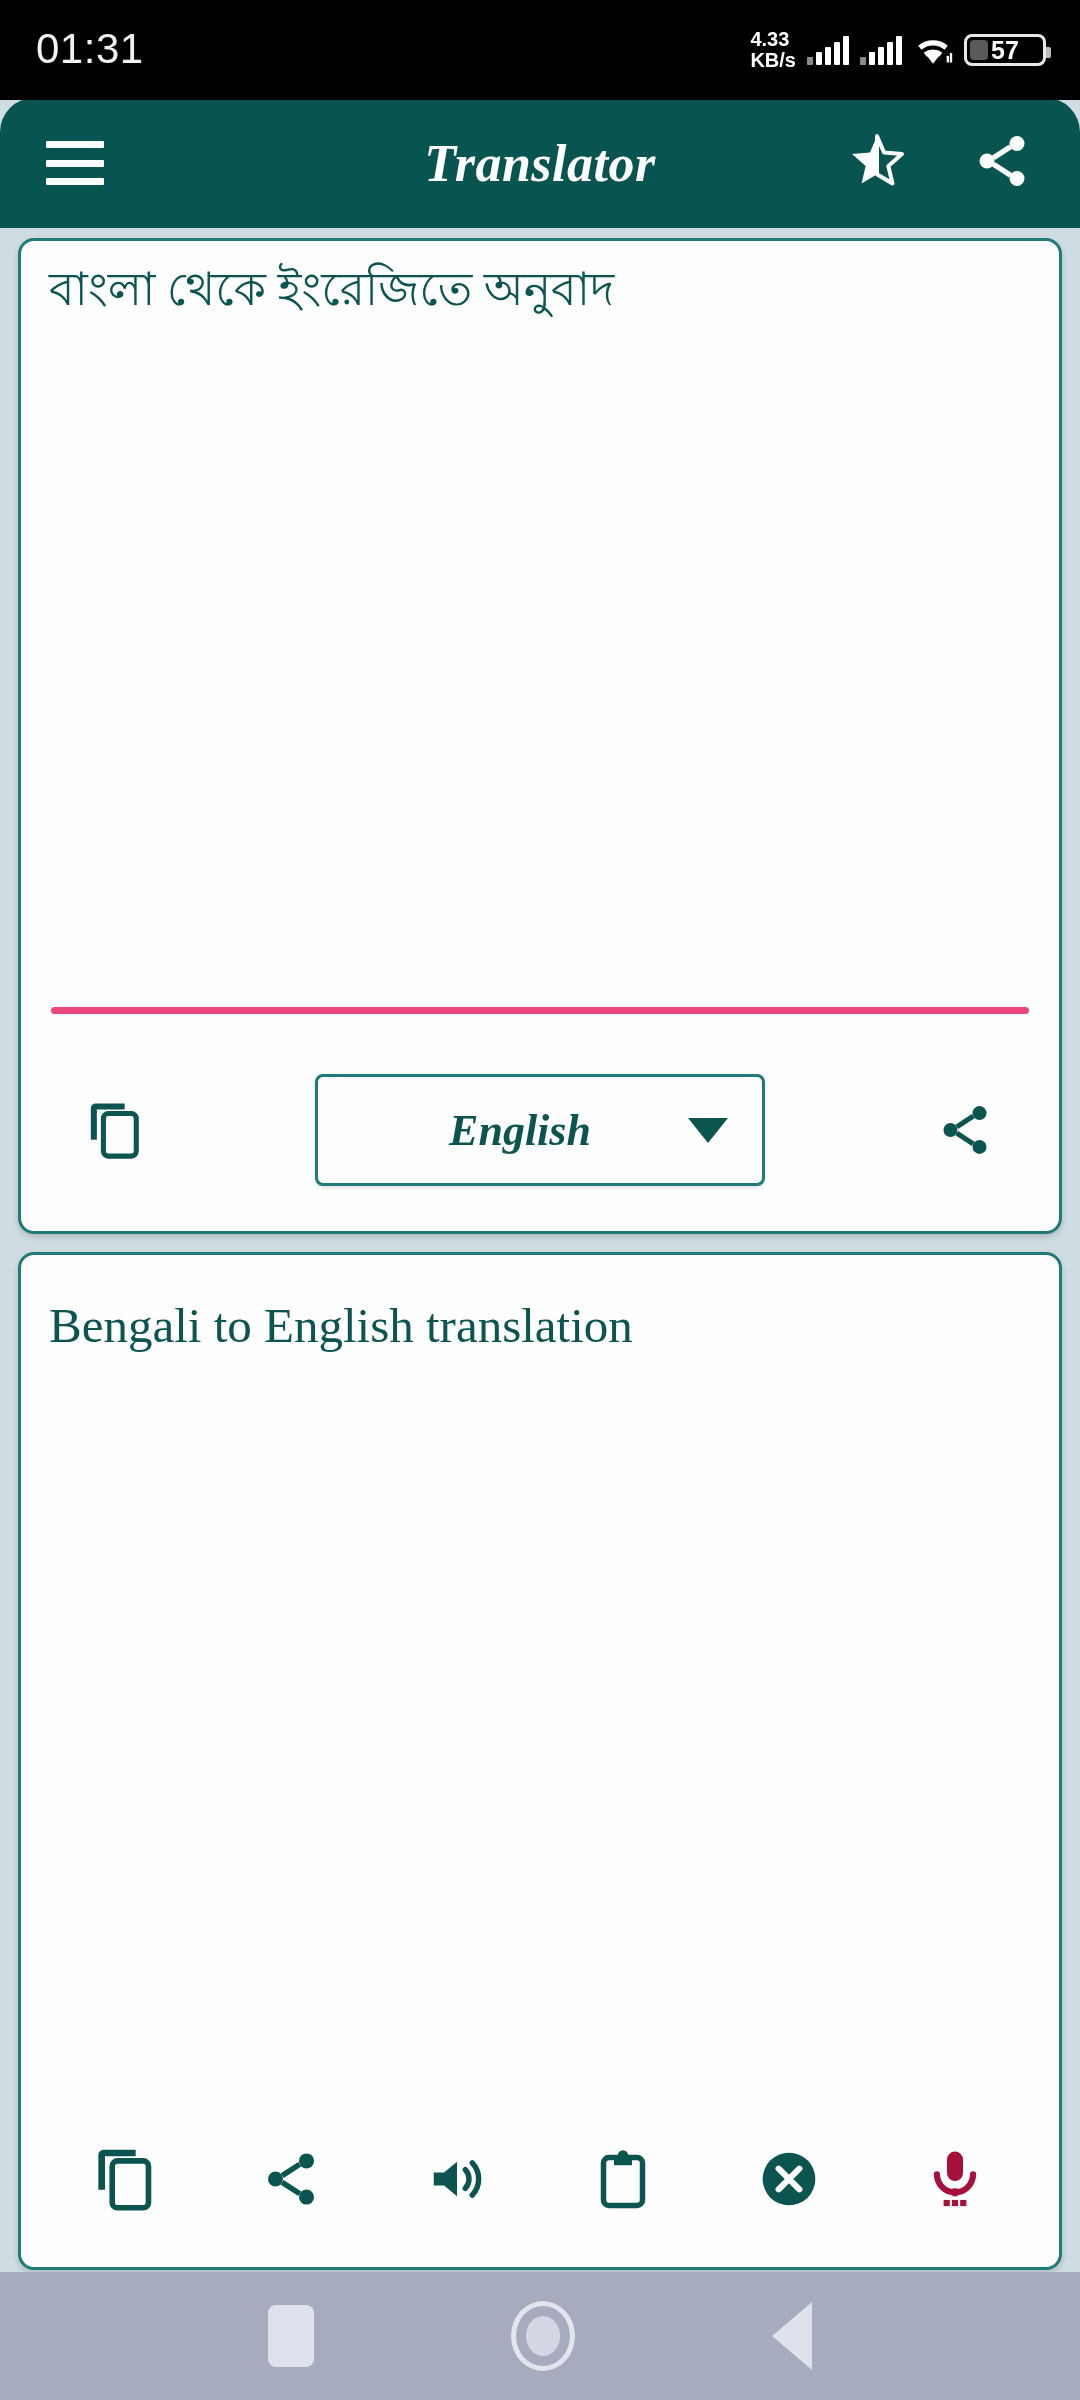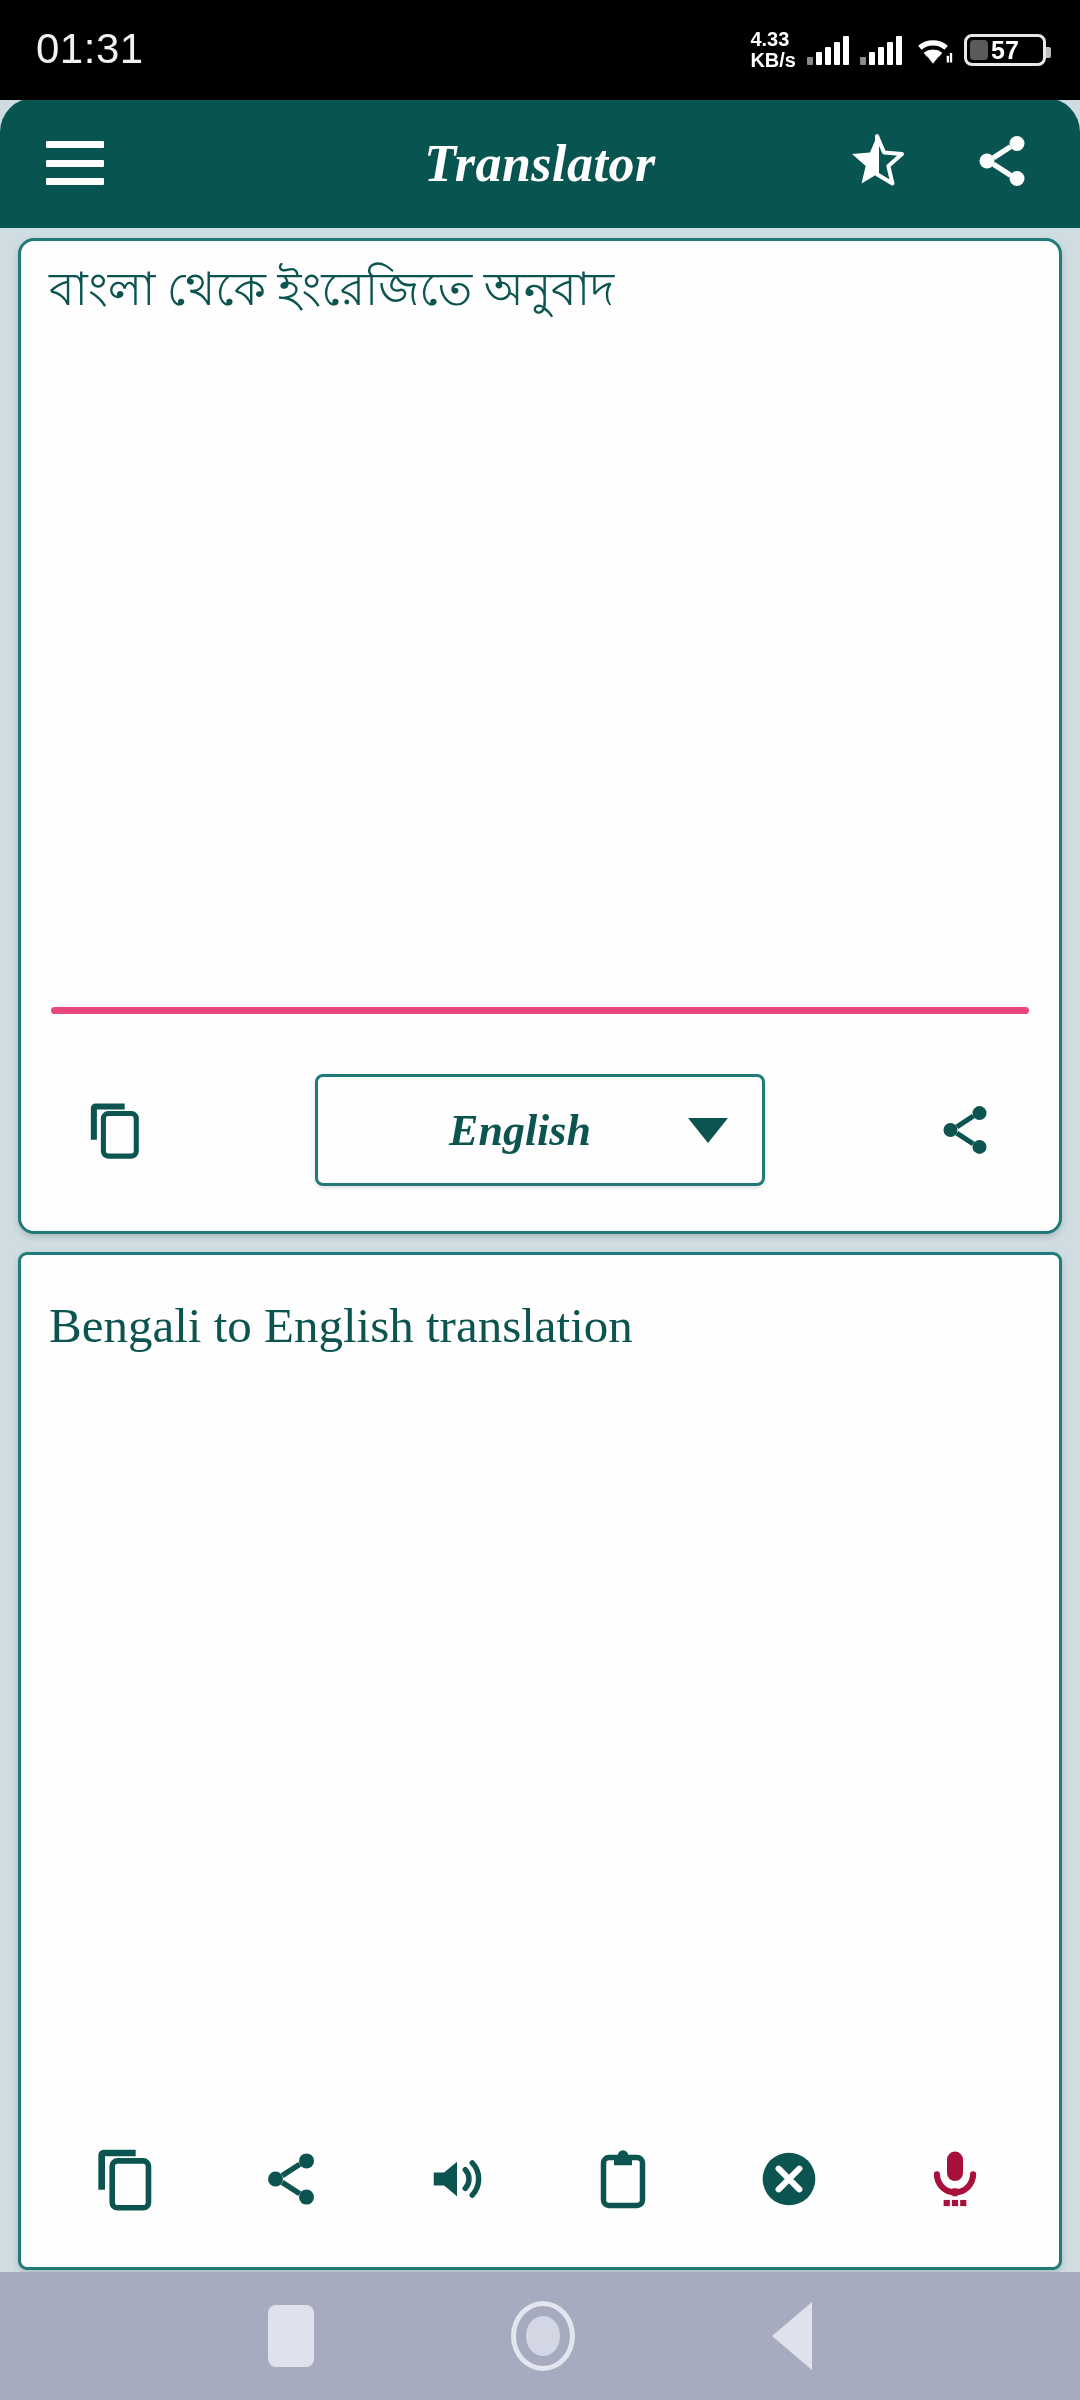--- a/index.html
+++ b/index.html
@@ -106,21 +106,21 @@
   .panel {
     position:absolute; left:18px;
     width:1044px;
     background:#fefefe;
     border:3px solid #1f7a78;
     border-radius:16px;
     box-shadow:0 3px 6px rgba(0,0,0,.17);
     overflow:hidden;
   }
   #input-panel  { top:238px; height:996px; }
-  #output-panel { top:1252px; height:1018px;border-radius:9px; }
+  #output-panel { top:1252px; height:1018px; }
 
   .panel-text {
     padding:22px 32px 0 28px;
     color:#0b5450;
     line-height:1.18;
   }
   #source-text {
     font-family:"Liberation Serif", serif;
     font-size:46px;
   }

